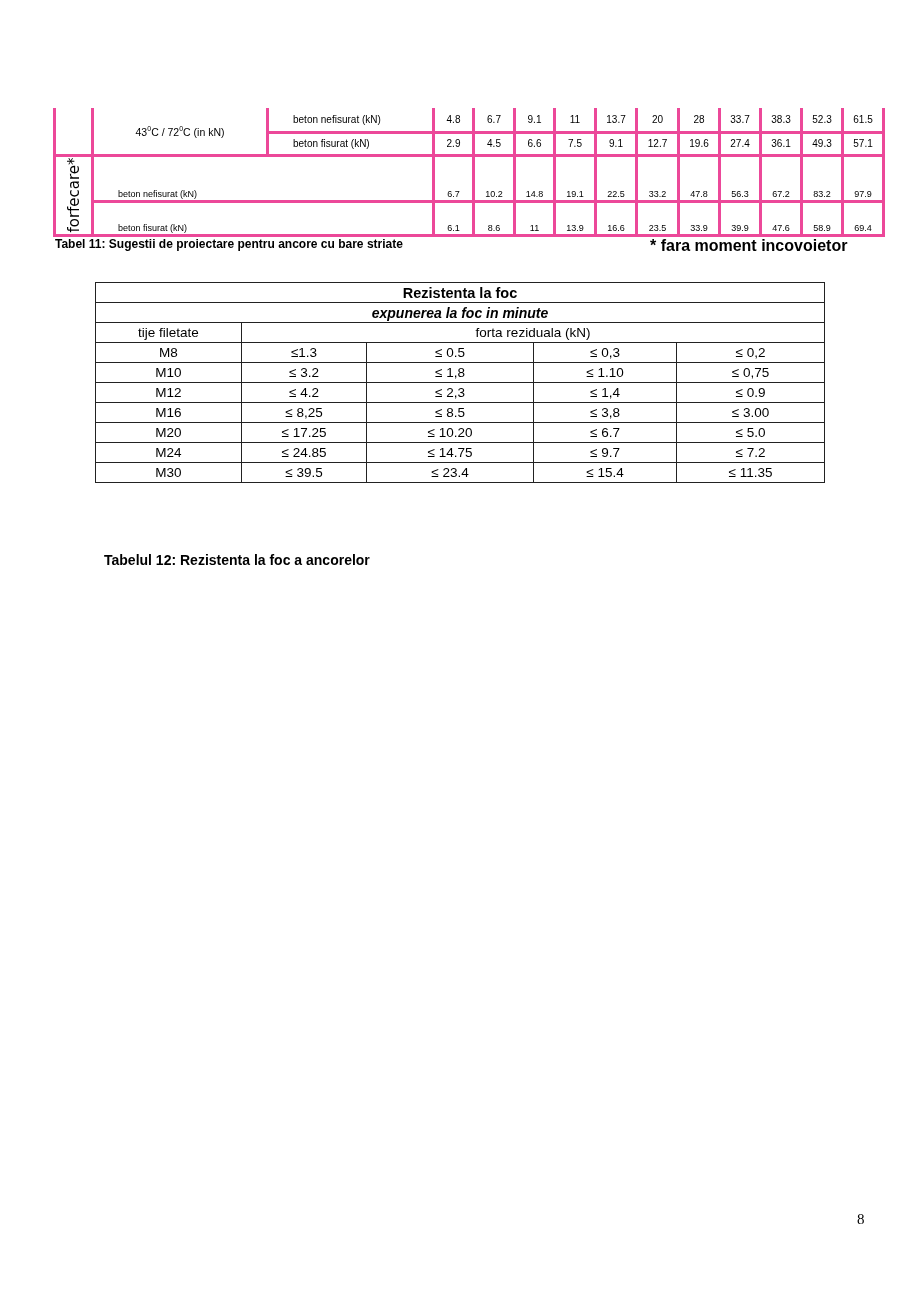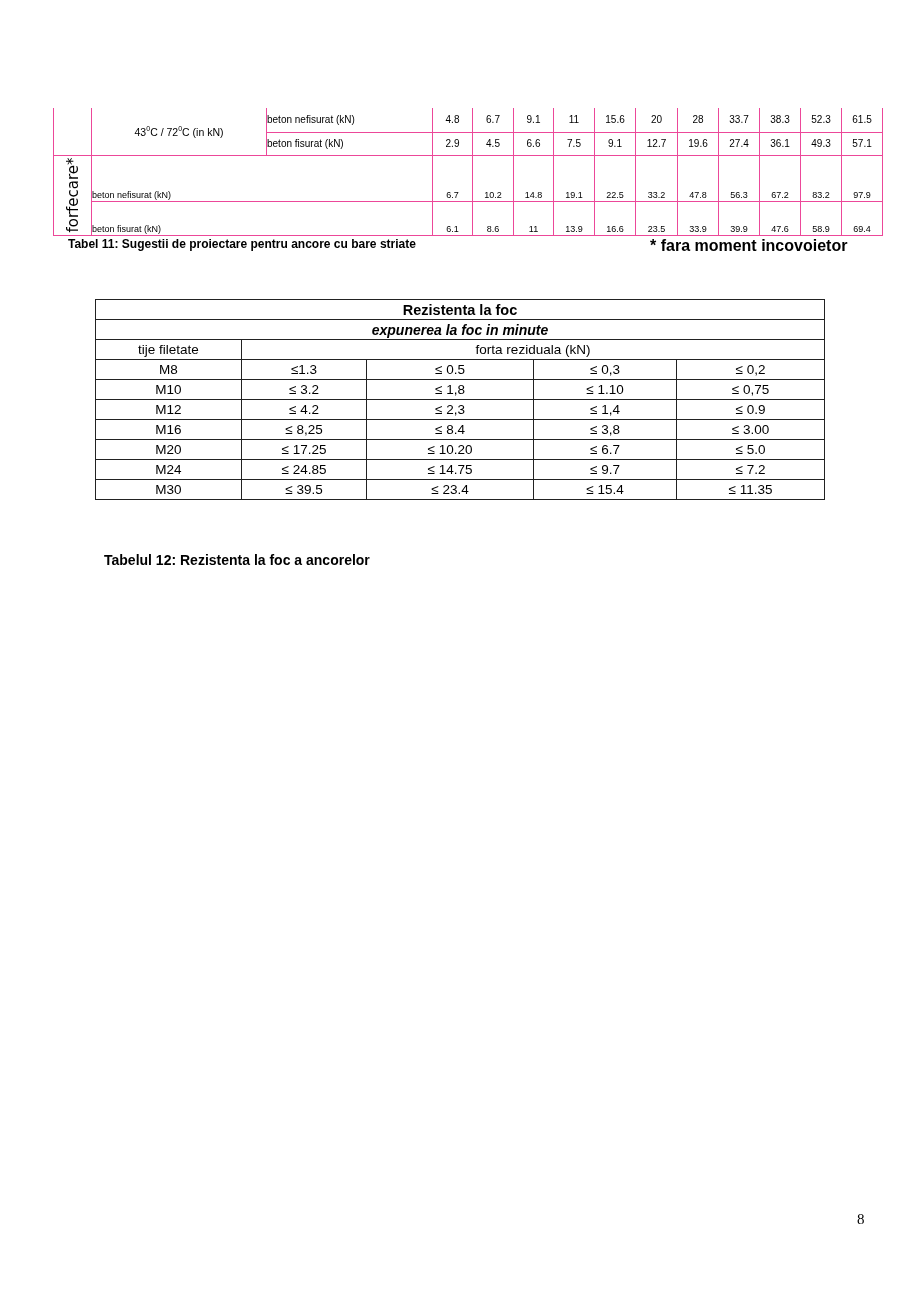--- a/index.html
+++ b/index.html
@@ -1,33 +1,33 @@
 <!DOCTYPE html>
 <html><head>
   <meta charset="utf-8">
   <style>
     html, body { margin: 0; padding: 0; background: #ffffff; }
     body { width: 920px; height: 1301px; position: relative; overflow: hidden;
            font-family: "Liberation Sans", sans-serif; color: #000; }
     .abs { position: absolute; }
     
     .t11 { position: absolute; left: 53px; top: 108px; border-collapse: collapse; table-layout: fixed; }
-    .t11 td { border: 1px solid #ec4899; padding: 0; font-size: 9px; text-align: center; vertical-align: bottom; overflow: hidden; white-space: nowrap; }
+    .t11 td { border: 3px solid #ec4899; padding: 0; font-size: 9px; text-align: center; vertical-align: bottom; overflow: hidden; white-space: nowrap; }
     .t11 tr.top td { border-top: none; }
-    .t11 td.lbl { text-align: left; padding-left: 0; font-size: 9.5px; }
+    .t11 td.lbl { text-align: left; padding-left: 24px; font-size: 9.5px; }
     .t11 td.num-arial { font-size: 10px; vertical-align: middle; }
     .t11 td.temp { font-size: 10.5px; vertical-align: middle; }
     .t11 td.calibri { font-size: 9px; padding-bottom: 1px; }
     .t11 td.rot { position: relative; vertical-align: middle; }
     .rot-text { position: absolute; left: 50%; top: 50%; transform: translate(-50%, -50%) rotate(-90deg);
                 font-size: 15px; white-space: nowrap; font-family: "DejaVu Sans", sans-serif; }
-    .cap11 { left: 55px; top: 237px; font-weight: bold; font-size: 12px; margin-left: 13px; }
+    .cap11 { left: 55px; top: 237px; font-weight: bold; font-size: 12px; }
     .note11 { left: 650px; top: 237px; font-weight: bold; font-size: 16px; }
     
-    .t12 { position: absolute; left: 95px; top: 299px; border-collapse: collapse; table-layout: fixed; width: 674px; }
+    .t12 { position: absolute; left: 95px; top: 282px; border-collapse: collapse; table-layout: fixed; width: 674px; }
     .t12 td { border: 1.5px solid #222; padding: 0; font-size: 13.5px; text-align: center; height: 19px; line-height: 18px; white-space: nowrap; }
     .t12 td.title { font-weight: bold; font-size: 14.5px; }
     .t12 td.subtitle { font-weight: bold; font-style: italic; font-size: 14px; }
     .cap12 { left: 104px; top: 552px; font-weight: bold; font-size: 14px; text-align: right; }
     .pagenum { left: 857px; top: 1211px; font-family: "Liberation Serif", serif; font-size: 15px; }
   </style>
 </head>
 <body>
 
 <table class="t11">
@@ -49,21 +49,21 @@
   </colgroup>
   <tbody>
       <tr class="top" style="height:24px">
     <td rowspan="2"></td>
     <td rowspan="2" class="temp"><span>43</span><sup style="font-size:7px">0</sup><span>C / 72</span><sup style="font-size:7px">0</sup><span>C (in kN)</span></td>
     <td class="lbl num-arial">beton nefisurat (kN)</td>
     <td class="num-arial">4.8</td>
     <td class="num-arial">6.7</td>
     <td class="num-arial">9.1</td>
     <td class="num-arial">11</td>
-    <td class="num-arial">15.6</td>
+    <td class="num-arial">13.7</td>
     <td class="num-arial">20</td>
     <td class="num-arial">28</td>
     <td class="num-arial">33.7</td>
     <td class="num-arial">38.3</td>
     <td class="num-arial">52.3</td>
     <td class="num-arial">61.5</td>
   </tr>
   <tr style="height:23px">
     <td class="lbl num-arial">beton fisurat (kN)</td>
     <td class="num-arial">2.9</td>
@@ -151,21 +151,21 @@
   <tr>
     <td>M12</td>
     <td>≤ 4.2</td>
     <td>≤ 2,3</td>
     <td>≤ 1,4</td>
     <td>≤ 0.9</td>
   </tr>
   <tr>
     <td>M16</td>
     <td>≤ 8,25</td>
-    <td>≤ 8.4</td>
+    <td>≤ 8.5</td>
     <td>≤ 3,8</td>
     <td>≤ 3.00</td>
   </tr>
   <tr>
     <td>M20</td>
     <td>≤ 17.25</td>
     <td>≤ 10.20</td>
     <td>≤ 6.7</td>
     <td>≤ 5.0</td>
   </tr>

